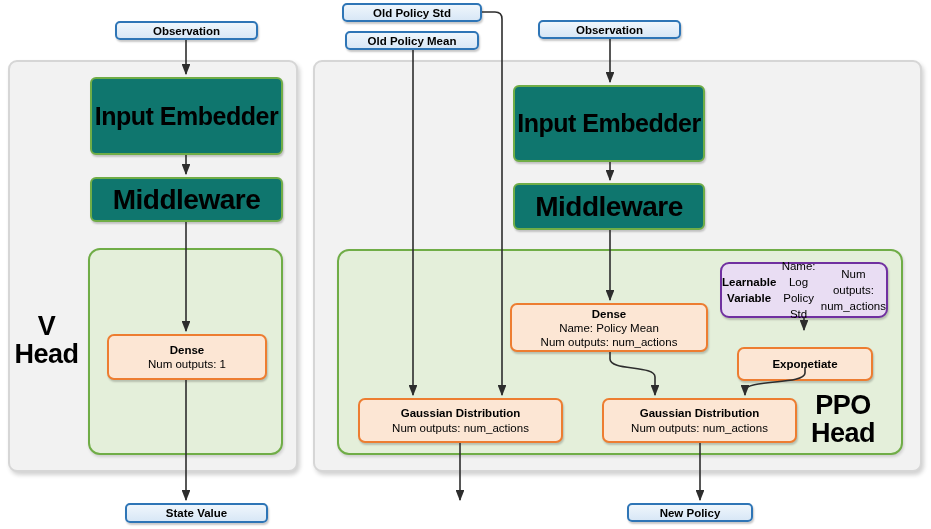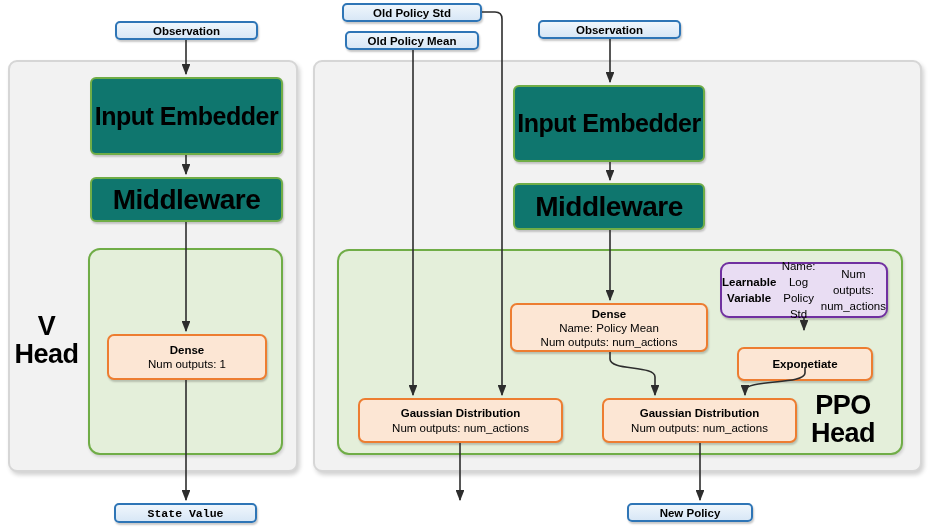--- a/index.html
+++ b/index.html
@@ -75,21 +75,21 @@
 
   <div class="abs green-box" style="left:90px;top:77px;width:193px;height:78px;">Input Embedder</div>
 
   <div class="abs green-box small" style="left:90px;top:177px;width:193px;height:45px;">Middleware</div>
 
   <div class="abs orange-box" style="left:107px;top:334px;width:160px;height:46px;">
     <span class="t">Dense</span>
     <span>Num outputs: 1</span>
   </div>
 
-  <div class="abs blue-box" style="left:114px;top:503px;width:143px;height:20px;font-family:Liberation Mono, monospace;">State Value</div>
+  <div class="abs blue-box" style="left:125px;top:503px;width:143px;height:20px;">State Value</div>
 
   <div class="abs panel" style="left:313px;top:60px;width:609px;height:412px;"></div>
 
   <div class="abs green-container" style="left:337px;top:249px;width:566px;height:206px;"></div>
 
   <div class="abs head-label" style="left:783px;top:391px;width:120px;">
     <span style="display:block">PPO</span>
     <span style="display:block">Head</span>
   </div>
 

